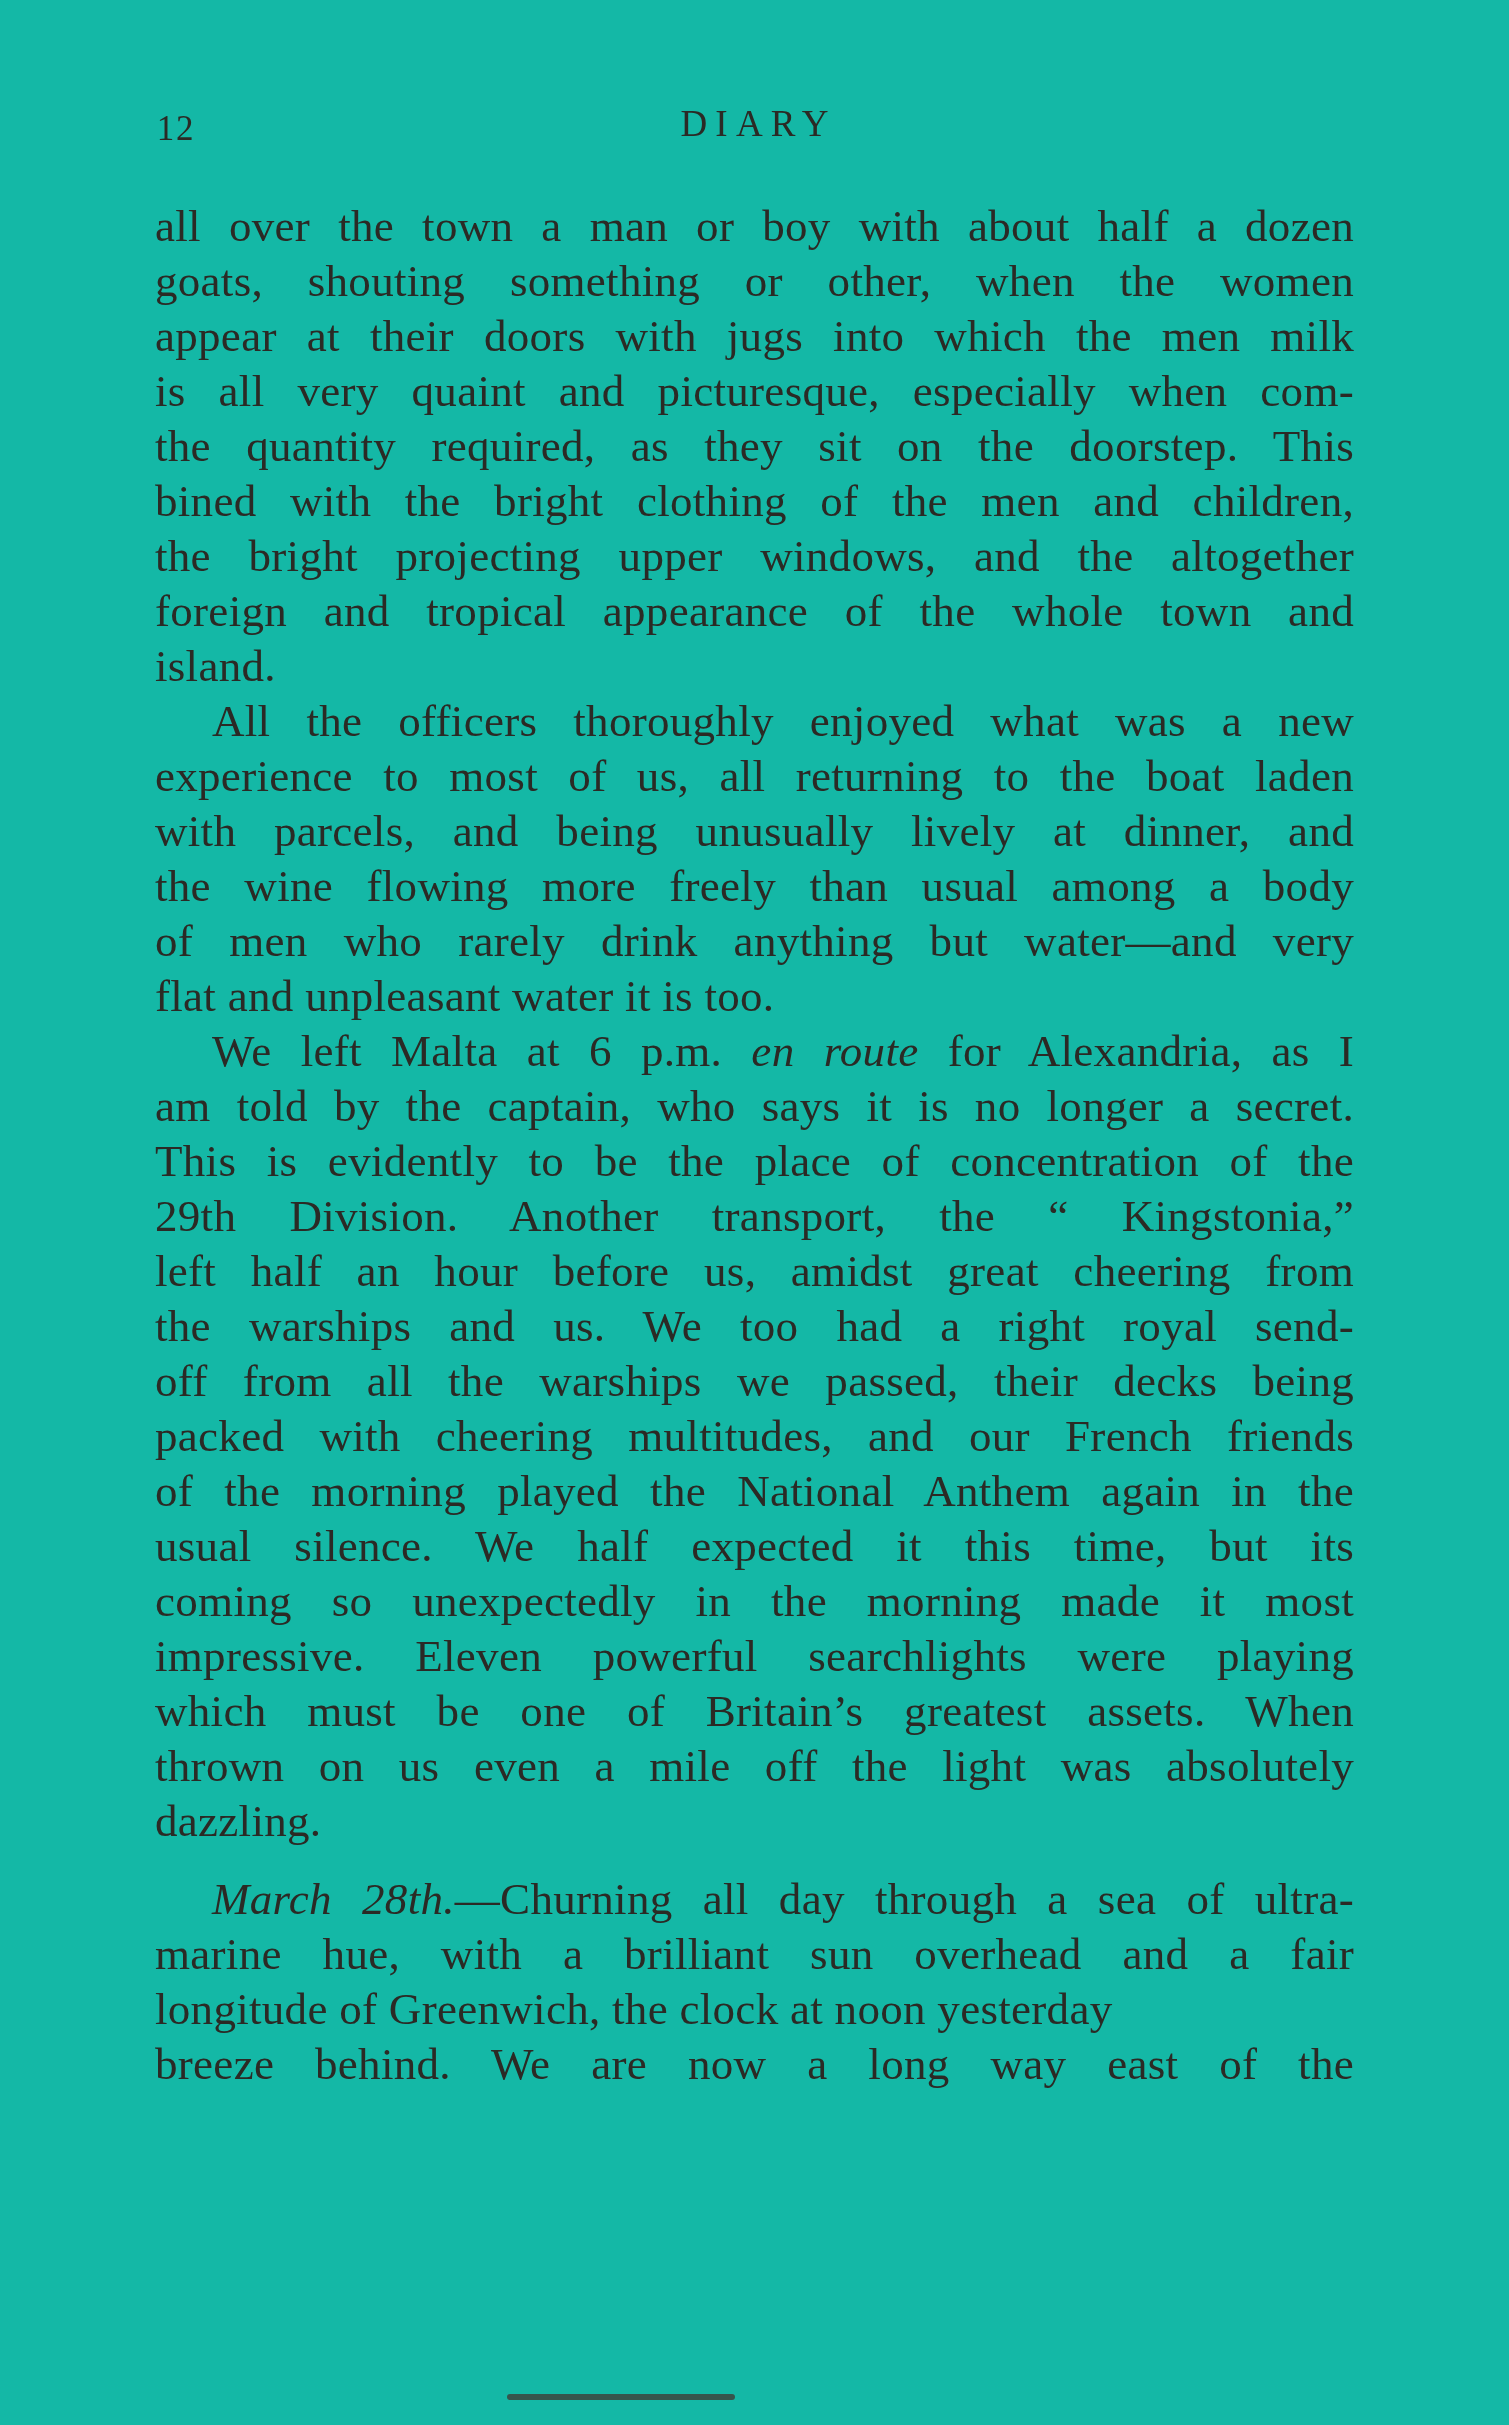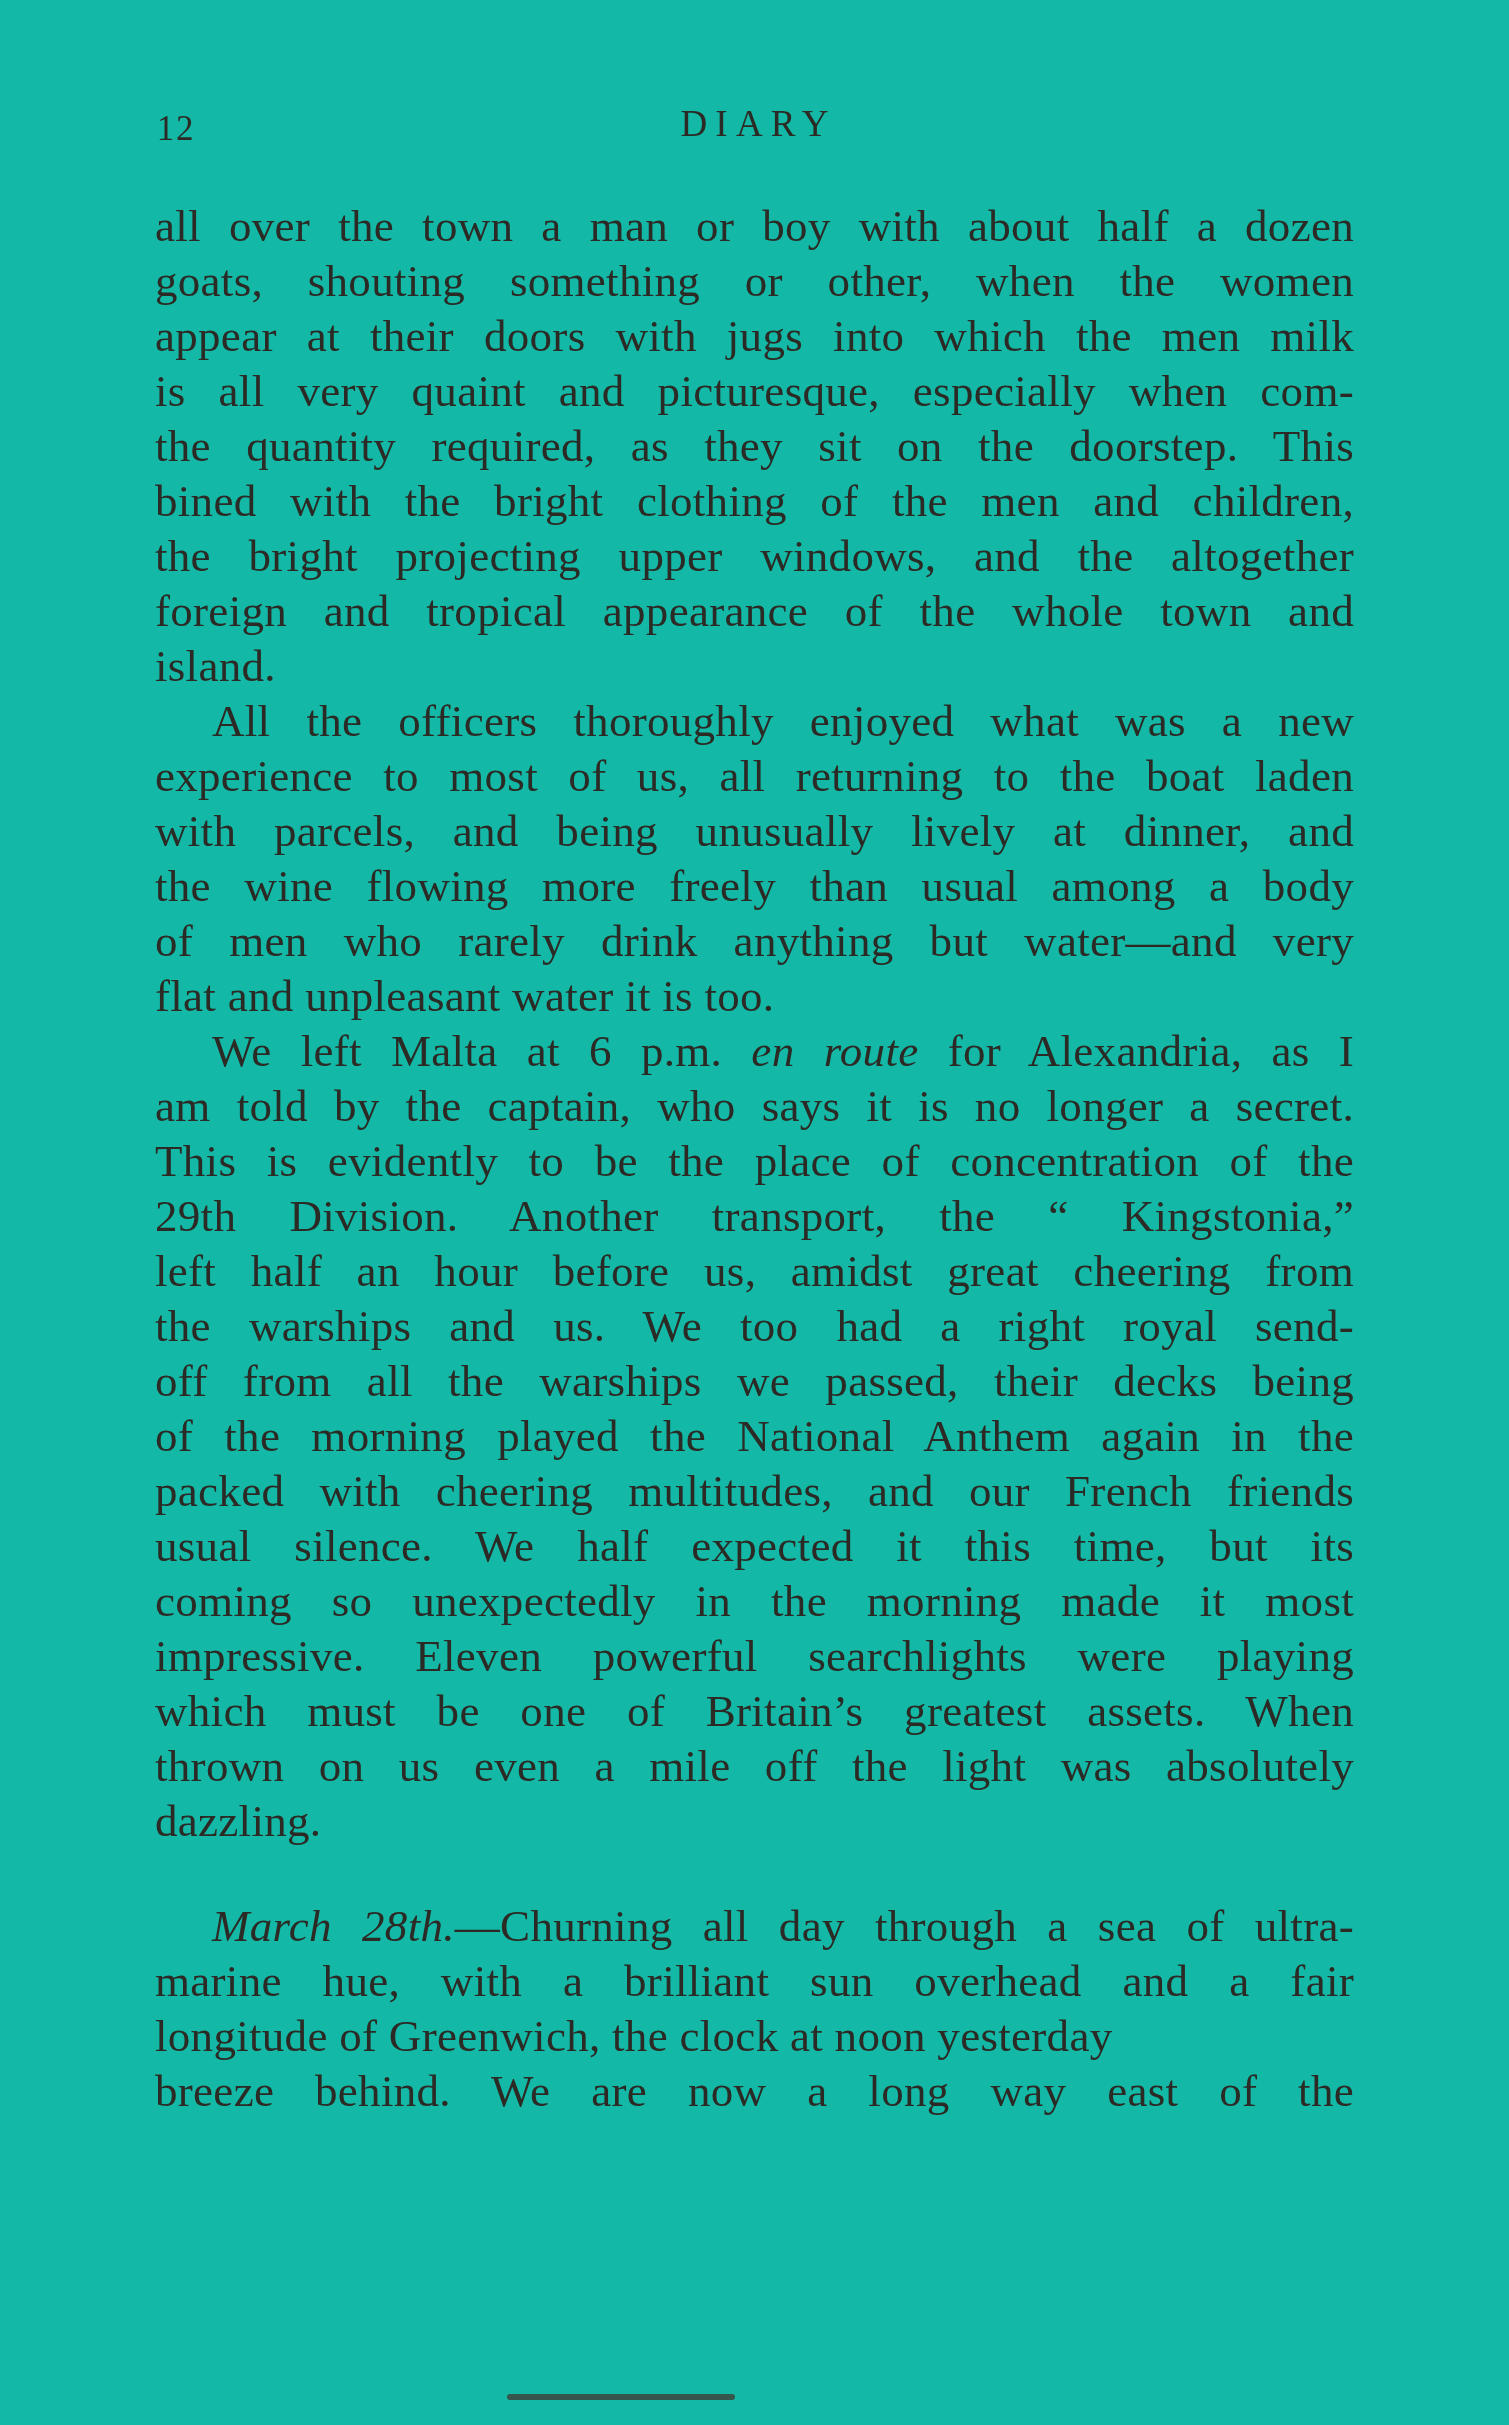--- a/index.html
+++ b/index.html
@@ -43,21 +43,21 @@
     text-align: center;
     font-size: 37px;
     letter-spacing: 8.2px;
   }
   .page-body {
     font-size: 45px;
     line-height: 55px;
     letter-spacing: 0.3px;
   }
   .paragraph { margin: 0; }
-  .paragraph.space-before { margin-top: 50px; }
+  .paragraph.space-before { margin-top: 23px; }
   .line {
     text-align: justify;
     text-align-last: justify;
     white-space: normal;
   }
   .line.last {
     text-align: left;
     text-align-last: left;
   }
   .line.indent { text-indent: 57px; }
@@ -103,22 +103,22 @@
           <div class="line last"><span>flat and unpleasant water it is too.</span></div>
         </div>
         <div class="paragraph">
           <div class="line indent"><span>We left Malta at 6 p.m. </span><span class="italic">en route</span><span> for Alexandria, as I</span></div>
           <div class="line"><span>am told by the captain, who says it is no longer a secret.</span></div>
           <div class="line"><span>This is evidently to be the place of concentration of the</span></div>
           <div class="line"><span>29th Division. Another transport, the “ Kingstonia,”</span></div>
           <div class="line"><span>left half an hour before us, amidst great cheering from</span></div>
           <div class="line"><span>the warships and us. We too had a right royal send-</span></div>
           <div class="line"><span>off from all the warships we passed, their decks being</span></div>
+          <div class="line"><span>packed with cheering multitudes, and our French friends</span></div>
           <div class="line"><span>of the morning played the National Anthem again in the</span></div>
-          <div class="line"><span>packed with cheering multitudes, and our French friends</span></div>
           <div class="line"><span>usual silence. We half expected it this time, but its</span></div>
           <div class="line"><span>coming so unexpectedly in the morning made it most</span></div>
           <div class="line"><span>impressive. Eleven powerful searchlights were playing</span></div>
           <div class="line"><span>which must be one of Britain’s greatest assets. When</span></div>
           <div class="line"><span>thrown on us even a mile off the light was absolutely</span></div>
           <div class="line last"><span>dazzling.</span></div>
         </div>
         <div class="paragraph space-before">
           <div class="line indent"><span class="italic">March 28th.</span><span>—Churning all day through a sea of ultra-</span></div>
           <div class="line"><span>marine hue, with a brilliant sun overhead and a fair</span></div>

